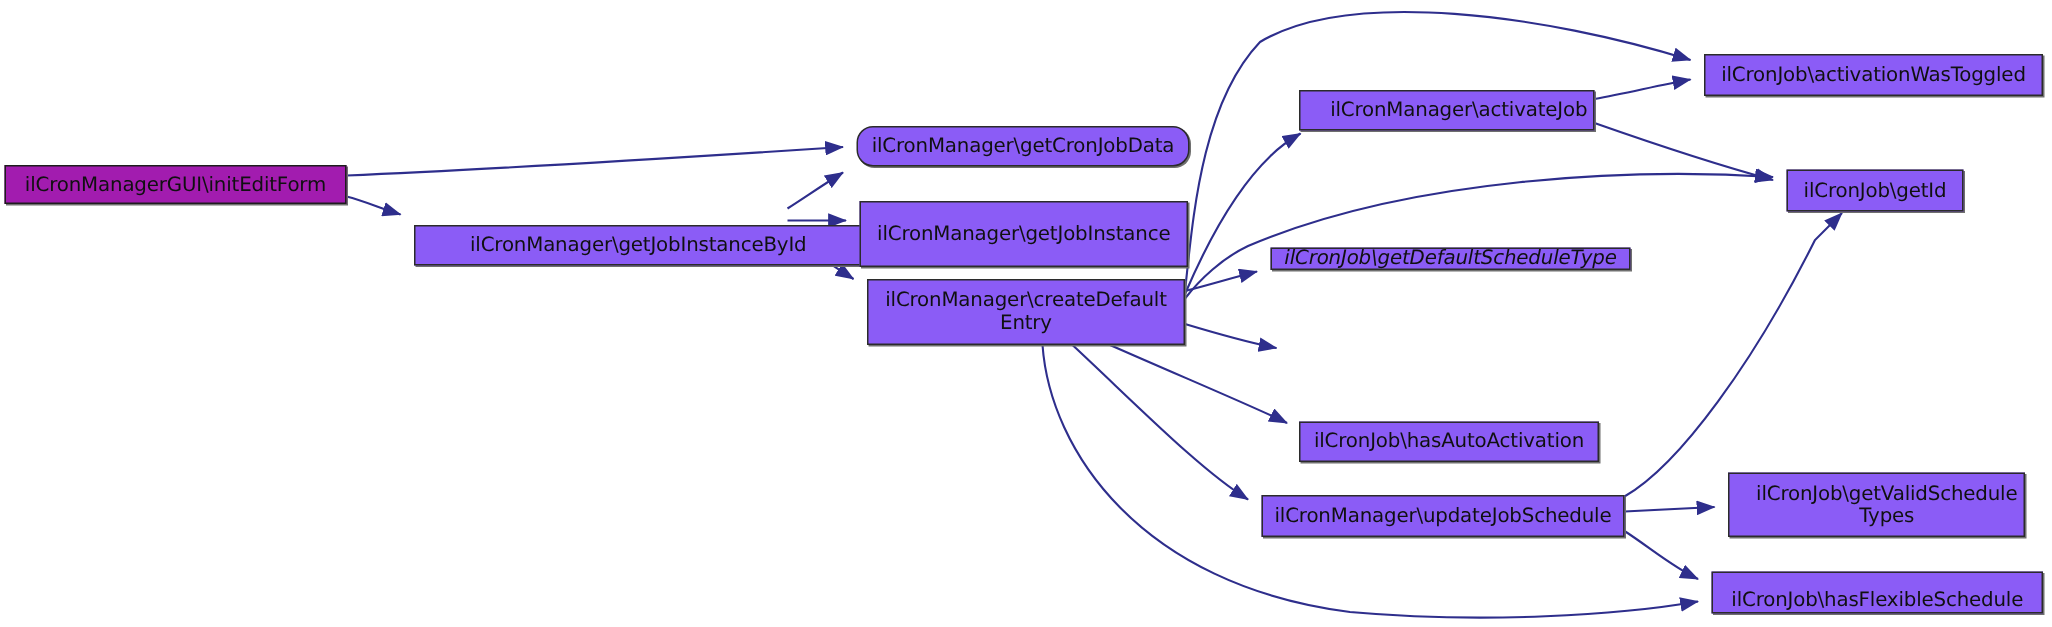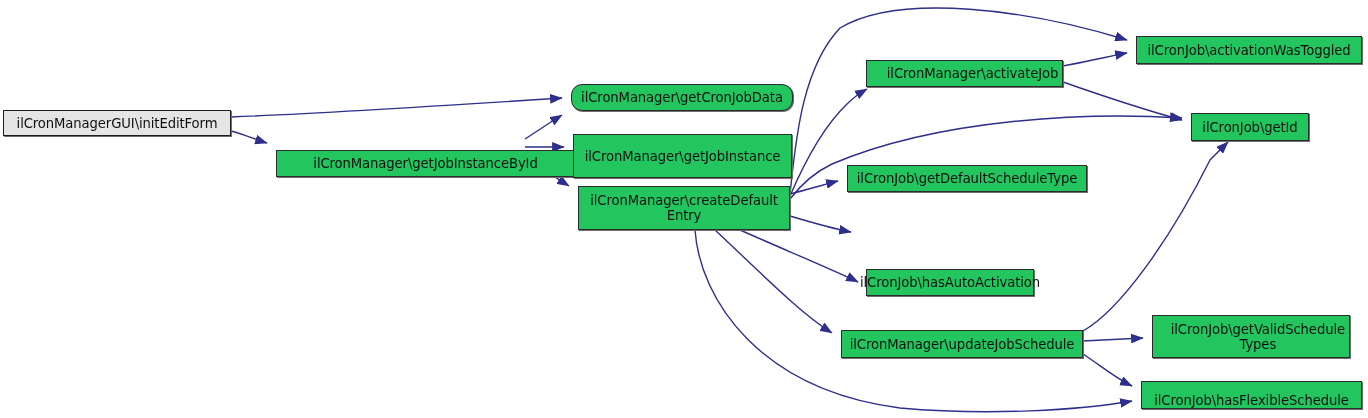--- a/index.html
+++ b/index.html
@@ -23,36 +23,36 @@
     left: 0;
     top: 0;
     width: 1368px;
     height: 418px;
     pointer-events: none;
   }
   .node {
     position: absolute;
     box-sizing: border-box;
     border: 1px solid #2b2b2b;
-    background: #22c55e;
+    background: #8b5cf6;
     color: #101010;
     display: flex;
     align-items: center;
     justify-content: center;
     text-align: center;
     font-family: "DejaVu Sans", sans-serif;
     font-size: 13.2px;
     line-height: 15px;
     letter-spacing: -0.1px;
     white-space: pre-line;
     box-shadow: 1px 1px 0 0 #6f6f6f;
     cursor: pointer;
   }
   .node.current {
-    background: #e5e5e5;
+    background: #a21caf;
     border-color: #1d1d1d;
   }
   .node .label {
     display: block;
     padding: 0 4px;
   }
 </style>
 </head>
 <body>
 
@@ -84,21 +84,21 @@
         <path d="M1083,331 C1120,310 1170,240 1210,160 C1216,154 1222,148 1228,142" fill="none" stroke="#2e2e8c" stroke-width="1.4" marker-end="url(#arrowhead)"></path>
       </g>
   </svg>
 <div class="node current" style="left: 3px; top: 110px; width: 228px; height: 26px;"><span class="label">ilCronManagerGUI\initEditForm</span></div>
     <div class="node" style="left: 276px; top: 134px; width: 299px; height: 27px; margin-top: 16px;"><span class="label">ilCronManager\getJobInstanceById</span></div>
     <div class="node" style="left: 571px; top: 84px; width: 222px; height: 27px; border-radius: 11px;"><span class="label">ilCronManager\getCronJobData</span></div>
     <div class="node" style="left: 573px; top: 134px; width: 219px; height: 44px;"><span class="label">ilCronManager\getJobInstance</span></div>
     <div class="node" style="left: 578px; top: 186px; width: 212px; height: 44px;"><span class="label">ilCronManager\createDefault
 Entry</span></div>
     <div class="node" style="left: 866px; top: 60px; width: 197px; height: 27px; padding-left: 16px;"><span class="label">ilCronManager\activateJob</span></div>
-    <div class="node" style="left: 847px; top: 165px; width: 240px; height: 27px;"><span class="label">ilCronJob\getDefaultScheduleType</span></div>
-    <div class="node" style="left: 866px; top: 269px; width: 168px; height: 27px;"><span class="label">ilCronJob\hasAutoActivation</span></div>
+    <div class="node" style="left: 847px; top: 165px; width: 240px; height: 15px; font-style: italic;"><span class="label">ilCronJob\getDefaultScheduleType</span></div>
+    <div class="node" style="left: 866px; top: 281px; width: 200px; height: 27px;"><span class="label">ilCronJob\hasAutoActivation</span></div>
     <div class="node" style="left: 841px; top: 330px; width: 242px; height: 28px;"><span class="label">ilCronManager\updateJobSchedule</span></div>
     <div class="node" style="left: 1136px; top: 36px; width: 226px; height: 28px;"><span class="label">ilCronJob\activationWasToggled</span></div>
     <div class="node" style="left: 1191px; top: 113px; width: 118px; height: 28px;"><span class="label">ilCronJob\getId</span></div>
     <div class="node" style="left: 1152px; top: 315px; width: 198px; height: 43px; justify-content: flex-end;"><span class="label">ilCronJob\getValidSchedule
 Types</span></div>
     <div class="node" style="left: 1141px; top: 381px; width: 221px; height: 28px; align-items: flex-end;"><span class="label">ilCronJob\hasFlexibleSchedule</span></div>
   </div>
 
 </body></html>

